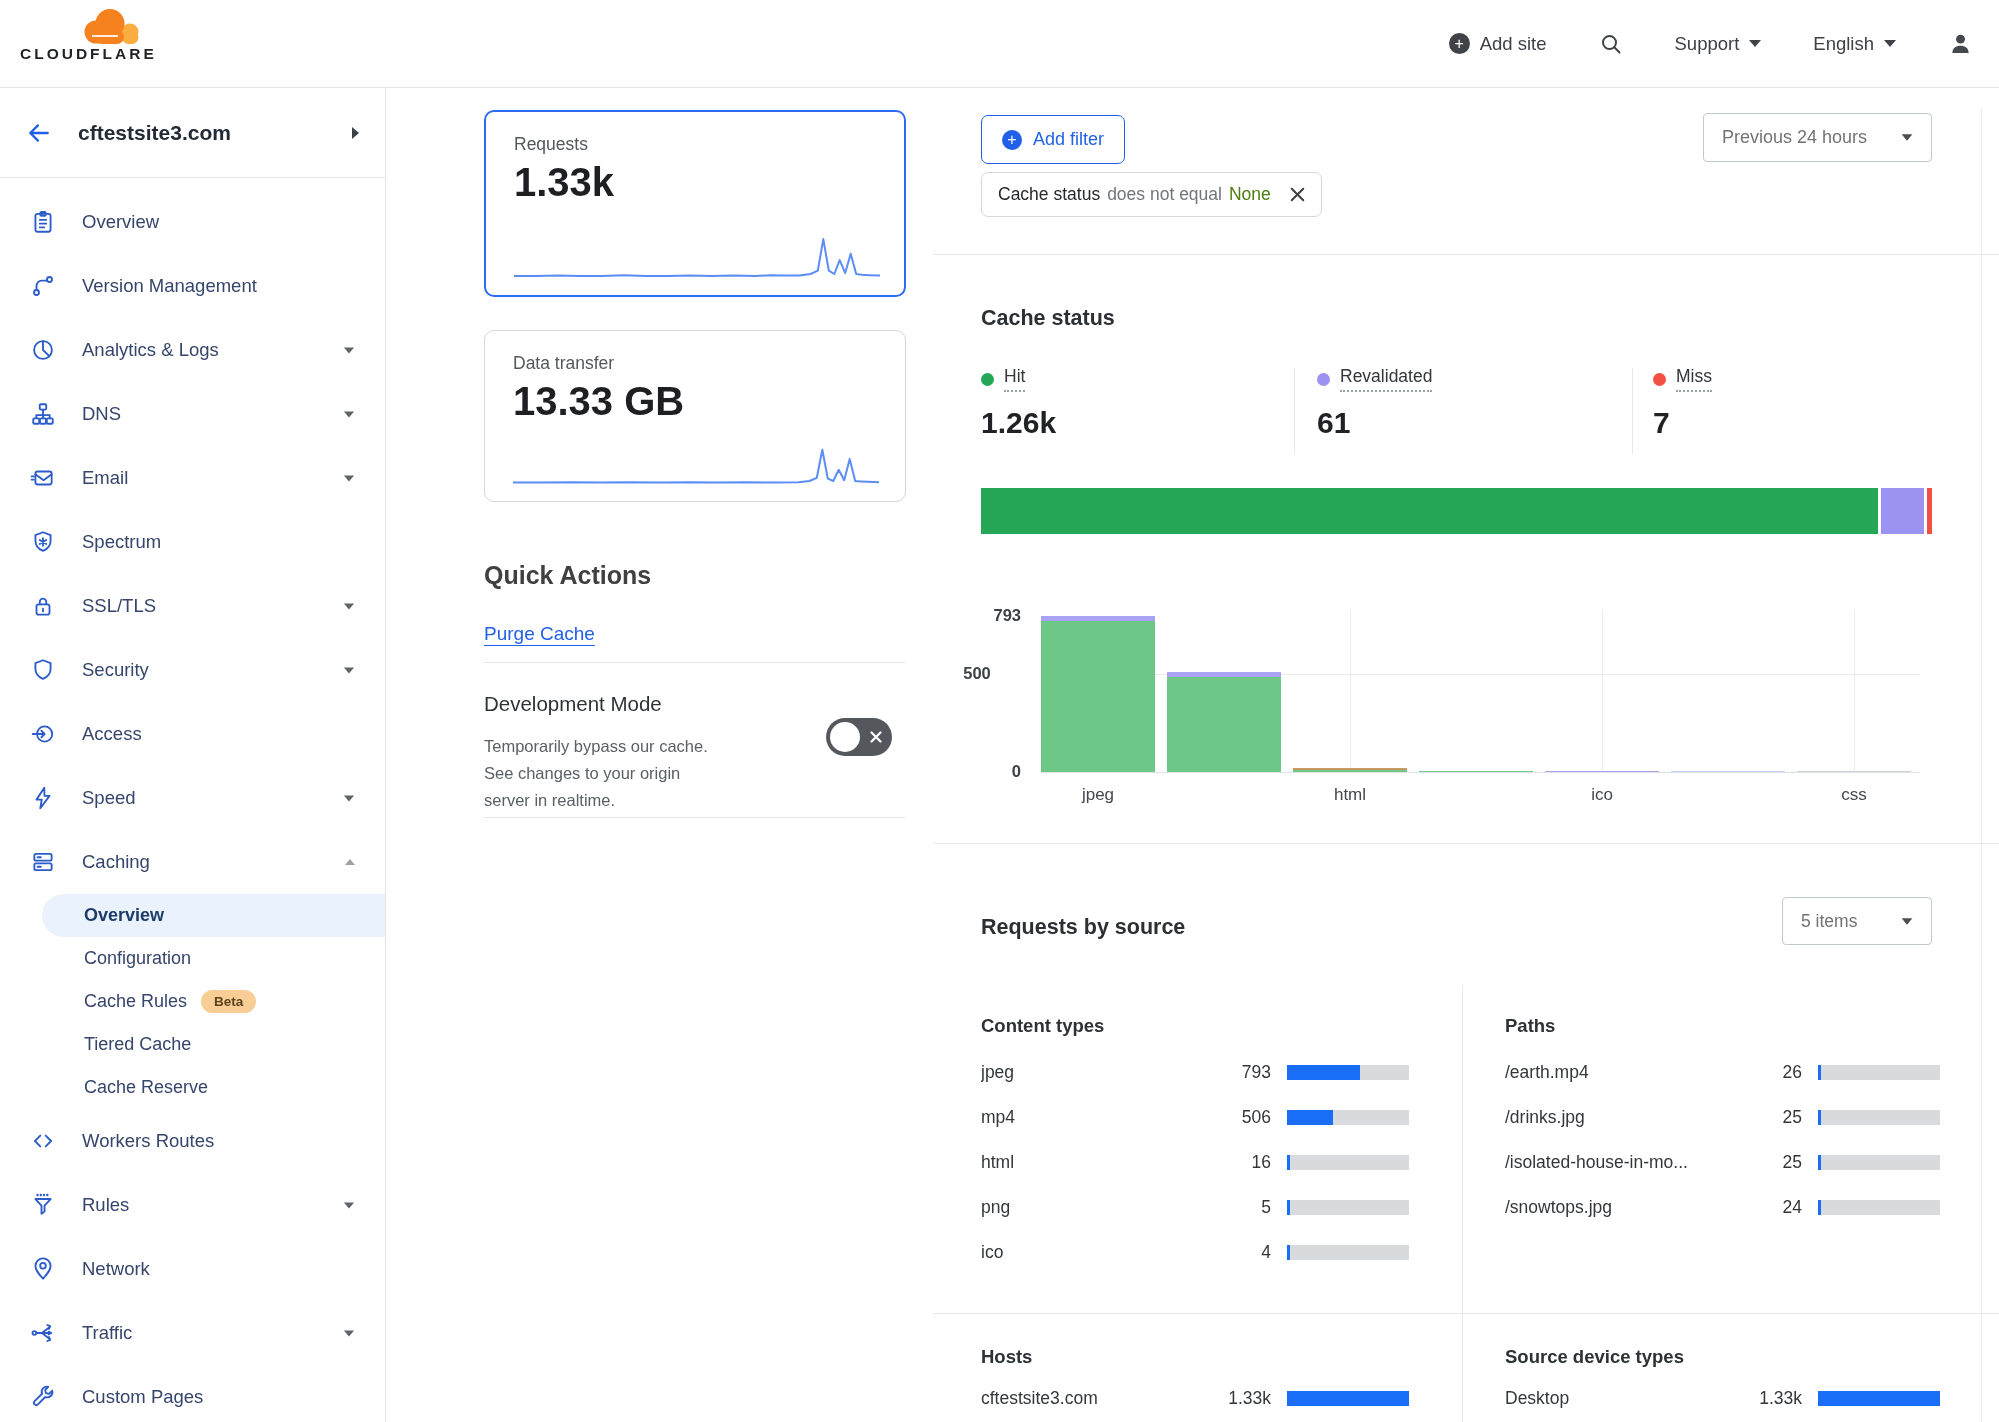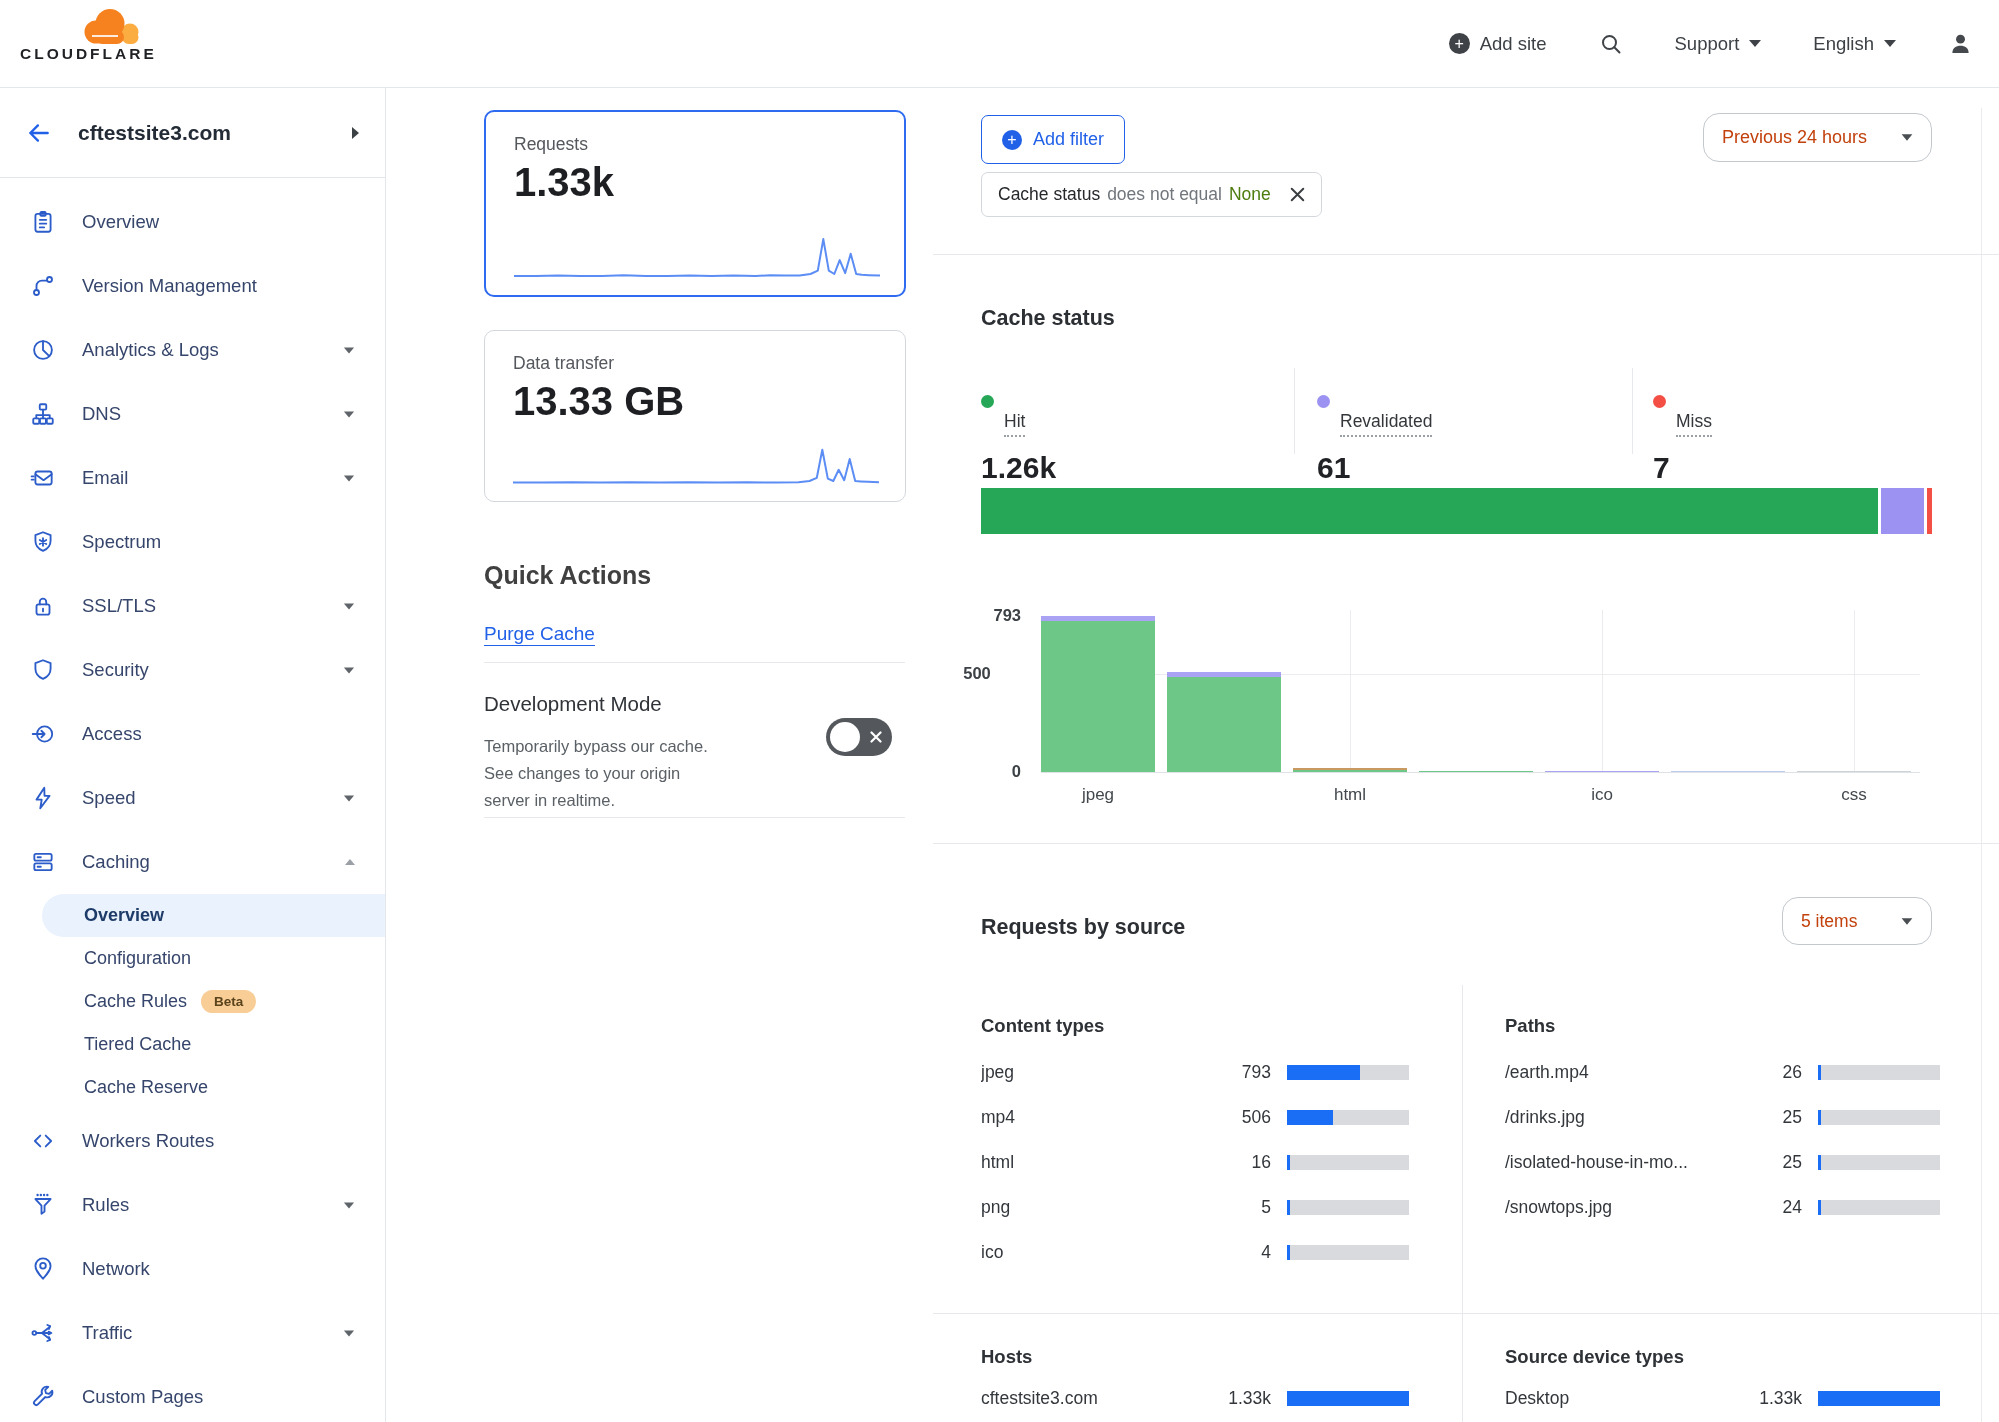--- a/index.html
+++ b/index.html
@@ -71,32 +71,32 @@
                     font-size:18px; display:flex; align-items:center; gap:11px; cursor:pointer;
                     font-family:inherit; }
   .btn-add-filter .plus-circle { background:#2161e8; width:20px; height:20px; }
   .filter-chip { position:absolute; left:48px; top:84px; height:45px; border:1px solid #d4d8dd;
                  border-radius:7px; padding:0 16px; display:flex; align-items:center; gap:7px;
                  font-size:17.5px; background:#fff; }
   .chip-field { color:#26282b; }
   .chip-op { color:#71767c; }
   .chip-value { color:#4d7c0f; }
   .chip-close { margin-left:12px; cursor:pointer; display:flex; align-items:center; }
-  .select-box { position:absolute; border:1px solid #c3c8cd; border-radius:16px; background:#fff;
+  .select-box { position:absolute; border:1px solid #c3c8cd; border-radius:4px; background:#fff;
                 display:flex; align-items:center; justify-content:space-between; padding:0 18px;
-                font-size:18px; color:#c2410c; cursor:pointer; }
+                font-size:18px; color:#737373; cursor:pointer; }
   #time-select { left:770px; top:25px; width:229px; height:49px; }
   #items-select { left:849px; top:809px; width:150px; height:48px; font-size:17.5px; }
   .select-box .caret-down { border-top-color:#4a4e53; transform:scale(.9); }
   .section-title { position:absolute; left:48px; font-size:21.5px; font-weight:bold; color:#2c2f33; }
   
   .stat { position:absolute; top:278px; width:300px; }
   .stat-head { display:flex; align-items:center; gap:10px; cursor:pointer; }
   .stat-dot { width:13px; height:13px; border-radius:50%; flex:none; }
-  .stat-label { font-size:17.5px; color:#33363a; border-bottom:2px dotted #9aa0a6; padding-bottom:3px;margin-top:45px; }
+  .stat-label { font-size:17.5px; color:#33363a; border-bottom:2px dotted #9aa0a6; padding-bottom:3px; }
   .stat-value { font-size:30px; font-weight:bold; color:#202225; margin-top:14px; }
   .stat-divider { position:absolute; top:280px; height:86px; width:1px; background:#e6e8ec; }
   .stacked-bar { position:absolute; left:48px; top:400px; width:951px; height:46px; display:flex;
                  column-gap:3px; }
   .stacked-seg { height:100%; }
   
   .ytick { position:absolute; width:88px; text-align:right; font-size:16.5px; font-weight:bold; color:#3c4145; }
   .gridline-h { position:absolute; left:108px; width:879px; height:1px; background:#ececf0; }
   .baseline { position:absolute; left:108px; width:879px; height:1px; background:#dfe2e6; }
   .gridline-v { position:absolute; width:1px; background:#ececf0; }

